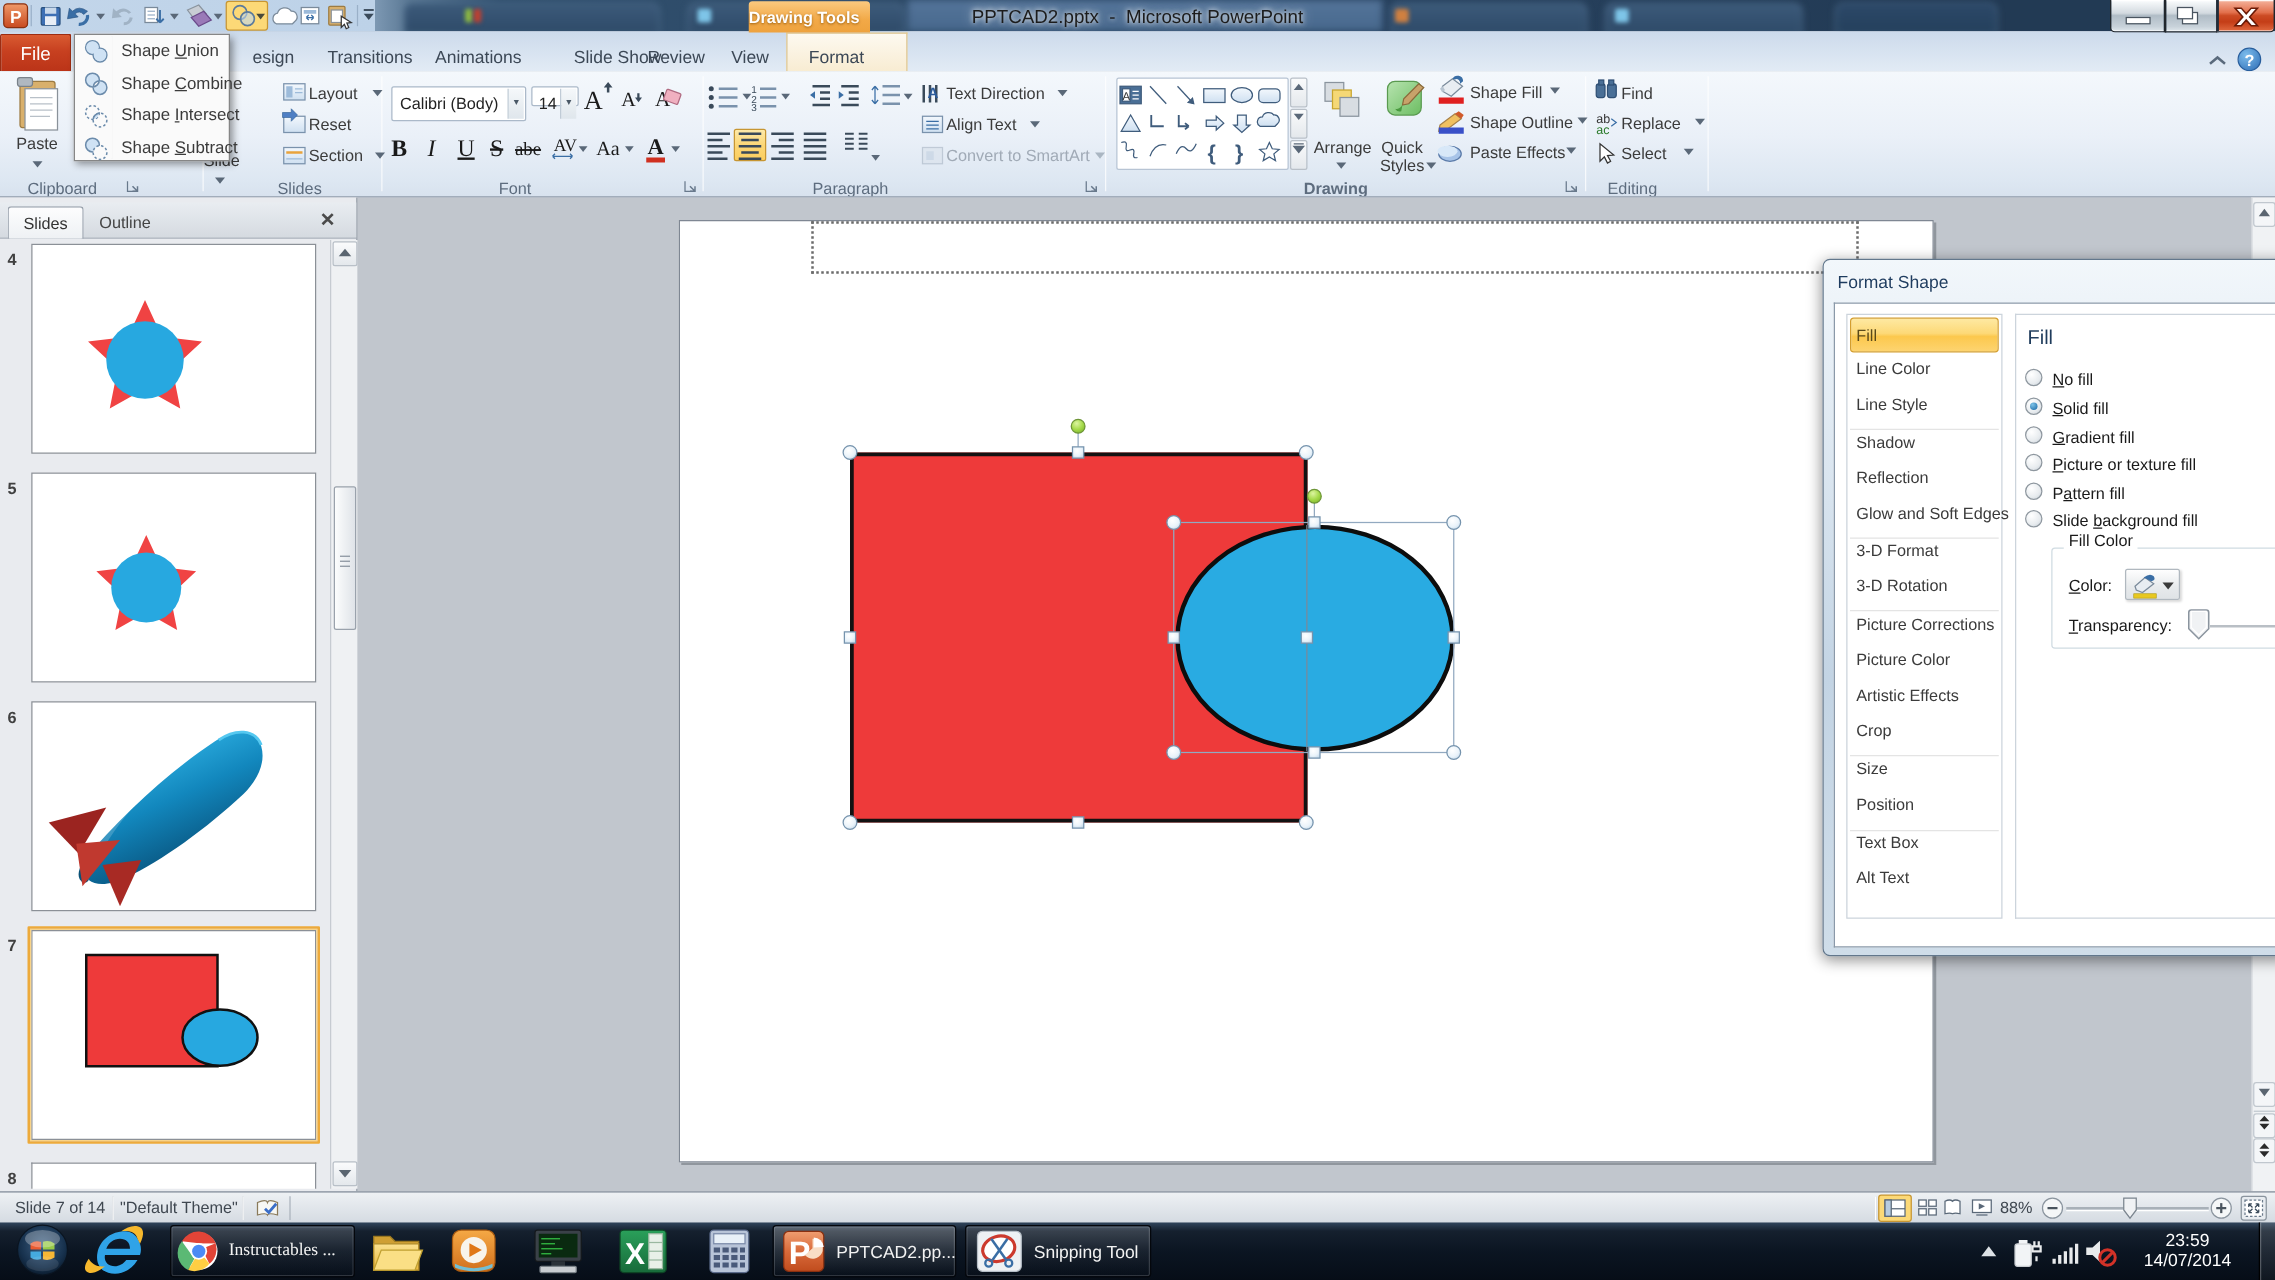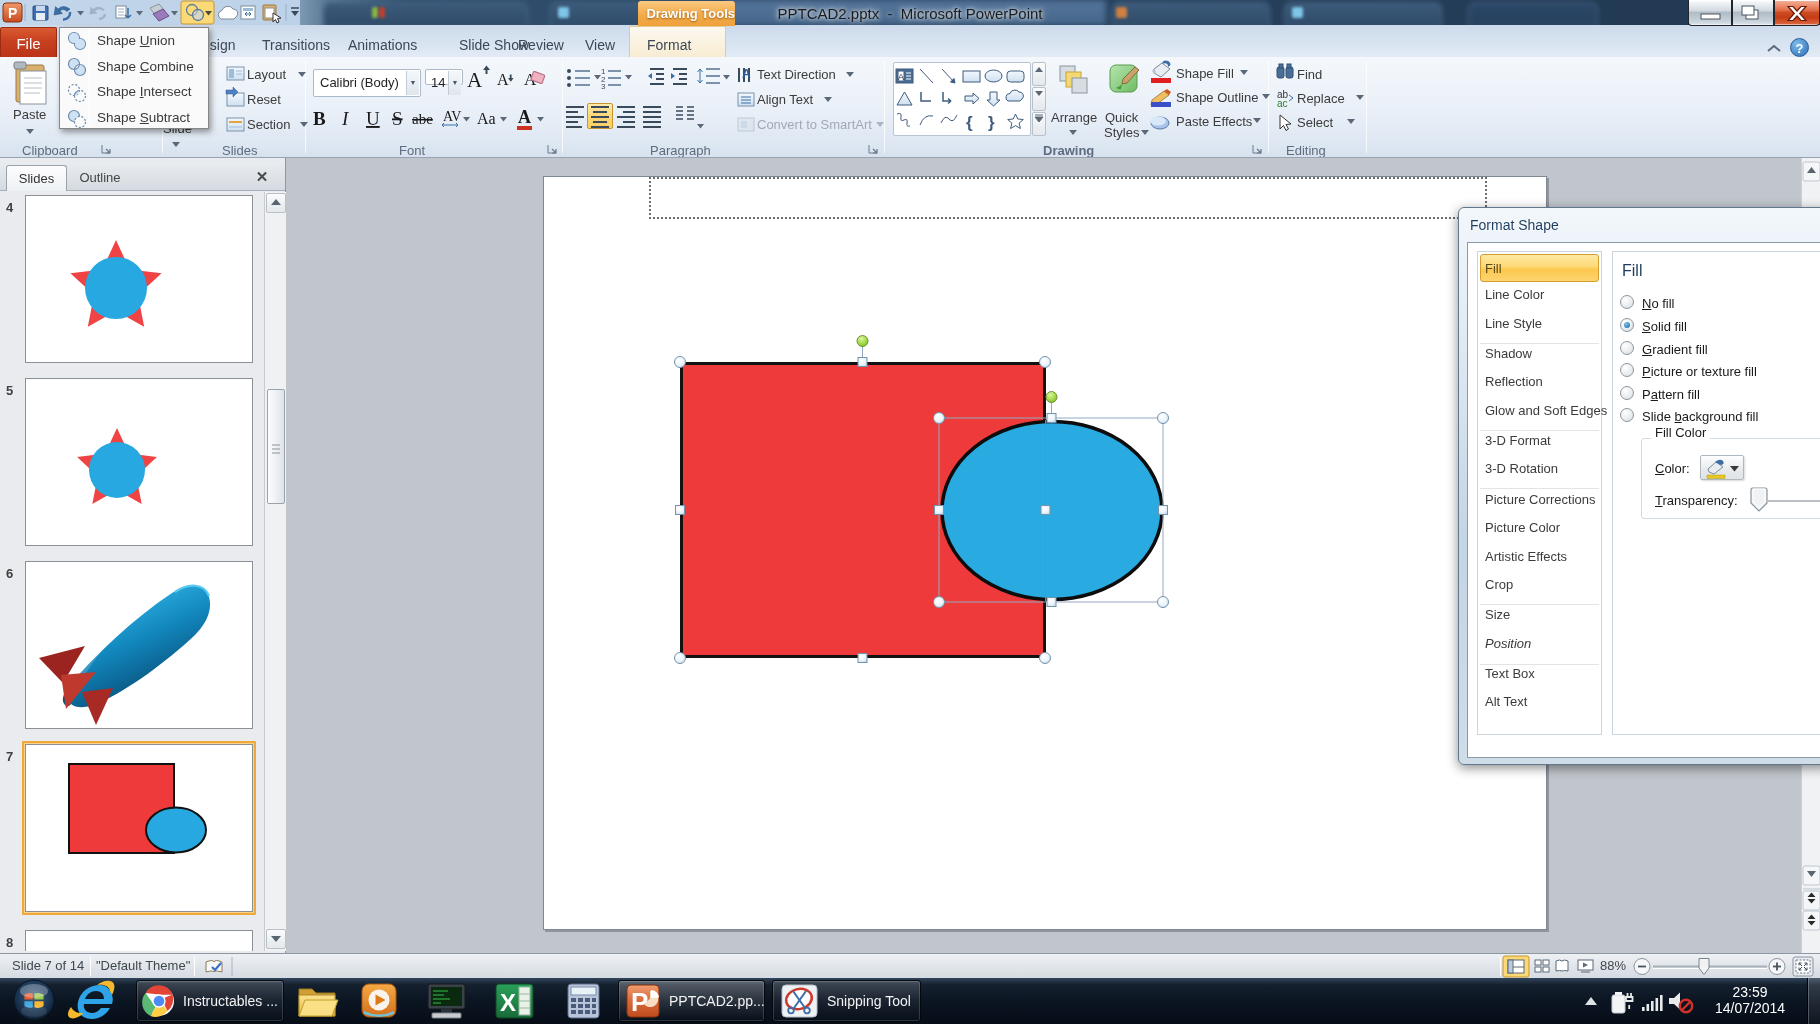--- a/index.html
+++ b/index.html
@@ -17,33 +17,33 @@
 #wmin { left:0; width:44px; border-radius:0 0 0 4px; }
 #wmax { left:44px; width:42px; }
 #wclose { left:86px; width:46px; border-radius:0 0 4px 0; background:linear-gradient(#f5b49e,#e2704c 40%,#cc4b24 50%,#c43d17 70%,#e0693f); }
 
 #qat { left:0; top:0; width:300px; height:25px; background:linear-gradient(90deg,#c3d6ea,#bdd2e8); z-index:3; }
 
 #tabrow { left:0; top:25px; width:1820px; height:32px; background:linear-gradient(#ccdaeb,#e2ebf5); }
 #filetab { left:0; top:2px; width:57px; height:30px; background:linear-gradient(#d95b31,#c74020 45%,#bb3418); color:#fff; font-size:15px; text-align:center; line-height:32px; border-radius:2px 2px 0 0; border:1px solid #9c2d12; border-bottom:none; }
 .rtab { position:absolute; top:12px; font-size:14px; color:#3c4856; }
 #ctxgrp { left:629px; top:1px; width:97px; height:31px; background:linear-gradient(#fdf9f0,#f8ecd2); border:1px solid #e6c98c; border-bottom:none; }
-#ctxhdr { left:638px; top:-24px; width:97px; height:25px; background:linear-gradient(#fac97f,#f2a947 60%,#eea23e); border-radius:3px 3px 0 0; color:#fff; font-size:13px; font-weight:bold; white-space:nowrap; text-align:right; line-height:25px; text-shadow:0 1px 2px rgba(130,75,0,.8); }
+#ctxhdr { left:599px; top:-24px; width:97px; height:25px; background:linear-gradient(#fac97f,#f2a947 60%,#eea23e); border-radius:3px 3px 0 0; color:#fff; font-size:13px; font-weight:bold; white-space:nowrap; text-align:left; line-height:25px; text-shadow:0 1px 2px rgba(130,75,0,.8); }
 #helpbtn { left:1790px; top:13px; width:19px; height:19px; border-radius:50%; background:radial-gradient(circle at 35% 30%,#7cbcec,#2f6eb6); color:#fff; font-size:13px; font-weight:bold; text-align:center; line-height:19px; border:1px solid #275d9c; }
 
 #ribbon { left:0; top:57px; width:1820px; height:101px; background:linear-gradient(#f4f8fc,#eaf0f8 52%,#dde7f2 88%,#d8e2ee); border-bottom:1px solid #96a3b3; overflow:hidden; }
 .gsep { position:absolute; top:4px; width:1px; height:92px; background:linear-gradient(rgba(170,183,199,.15),#b3c0d0 30%,#b3c0d0 70%,rgba(170,183,199,.15)); border-right:1px solid rgba(255,255,255,.75); }
 .glabel { position:absolute; top:86px; font-size:13px; color:#5d6c7e; white-space:nowrap; }
 .rtext { position:absolute; font-size:13px; color:#3b3b3b; white-space:nowrap; }
 .rtext.dis { color:#a0aab6; }
 .combo { position:absolute; background:#fff; border:1px solid #abb9c9; border-radius:2px; font-size:13px; color:#222; }
 .cdd { position:absolute; right:1px; top:1px; width:13px; height:24px; background:linear-gradient(#f5f8fa,#dfe6ec); border-left:1px solid #c0cbd6; font-size:7px; color:#4a5866; text-align:center; line-height:24px; }
 .hl { background:linear-gradient(#fde9a8,#fcd777 50%,#fbce5f); border:1px solid #c79633; border-radius:2px; }
 
-#shapemenu { left:59px; top:27px; width:150px; height:102px; background:#fafafa; border:1px solid #868686; box-shadow:2px 3px 6px rgba(0,0,0,.4); z-index:50; }
+#shapemenu { left:59px; top:27px; width:125px; height:102px; background:#fafafa; border:1px solid #868686; box-shadow:2px 3px 6px rgba(0,0,0,.4); z-index:50; }
 #shapemenu .gutter { position:absolute; left:29px; top:1px; width:1px; height:98px; background:#e2e2e2; border-right:1px solid #fff; }
 .mitem { position:absolute; left:37px; font-size:13.5px; color:#3b3b3b; white-space:nowrap; }
 .mitem u, .rpane u, .flbl u { text-decoration:underline; }
 
 #main { left:0; top:158px; width:1820px; height:795px; background:#c1c6cd; }
 #lpanel { left:0; top:0; width:286px; height:795px; background:#e9ebef; border-right:1px solid #8f98a2; }
 #ltabs { left:0; top:4px; width:285px; height:29px; background:linear-gradient(#e9edf1,#d5dae0); border-bottom:1px solid #a8b0ba; }
 #tslides { left:6px; top:3px; width:61px; height:26px; background:linear-gradient(#fdfdfe,#eef1f4); border:1px solid #9aa2ac; border-bottom:none; border-radius:3px 3px 0 0; font-size:13px; color:#333; text-align:center; line-height:25px; }
 #toutline { left:67px; top:3px; width:66px; height:26px; font-size:13px; color:#444; text-align:center; line-height:25px; }
 #lclose { left:252px; top:5px; width:20px; height:20px; color:#4a4a4a; font-size:15px; font-weight:bold; text-align:center; line-height:20px; }
@@ -721,21 +721,21 @@
       <span class="ditem" style="top:181px;">3-D Format</span>
       <span class="ditem" style="top:209px;">3-D Rotation</span>
       <div class="dsep" style="top:236px;"></div>
       <span class="ditem" style="top:240px;">Picture Corrections</span>
       <span class="ditem" style="top:268px;">Picture Color</span>
       <span class="ditem" style="top:297px;">Artistic Effects</span>
       <div class="dsep" style="top:412px;"></div>
       <span class="ditem" style="top:325px;">Crop</span>
       <div class="dsep" style="top:352px;"></div>
       <span class="ditem" style="top:355px;">Size</span>
-      <span class="ditem" style="top:384px;font-style:italic;">Position</span>
+      <span class="ditem" style="top:384px;">Position</span>
       <span class="ditem" style="top:414px;">Text Box</span>
       <span class="ditem" style="top:442px;">Alt Text</span>
     </div>
     <div id="rpane">
       <h3>Fill</h3>
       <div class="radio" style="top:43px;"></div>
         <span class="rlbl" style="top:44px;"><u>N</u>o fill</span>
       <div class="radio sel" style="top:66px;"></div>
         <span class="rlbl" style="top:67px;"><u>S</u>olid fill</span>
       <div class="radio" style="top:89px;"></div>
@@ -822,21 +822,21 @@
         <path d="M 1599 9 l 3 3 m -3 -3 l 0 2.5 m 0 -2.5 l 2.5 0"></path>
         <path d="M 1607 9 l -3 3 m 3 -3 l 0 2.5 m 0 -2.5 l -2.5 0"></path>
         <path d="M 1599 16 l 3 -3 m -3 3 l 0 -2.5 m 0 2.5 l 2.5 0"></path>
         <path d="M 1607 16 l -3 -3 m 3 3 l 0 -2.5 m 0 2.5 l -2.5 0"></path>
       </g>
   </svg>
 </div>
 
 <div class="abs" id="taskbar">
   <div class="tkbtn" style="left:136px; width:148px;">
-      <span class="abs" style="left:46px; top:12px;">Instructables ...</span>
+      <span class="abs" style="left:46px; top:12px;font-family:Liberation Serif, serif;">Instructables ...</span>
     </div>
   <div class="tkbtn" style="left:618px; width:147px; background:linear-gradient(rgba(255,255,255,.28),rgba(255,255,255,.12) 50%,rgba(10,20,35,.05));">
       <span class="abs" style="left:50px; top:12px;">PPTCAD2.pp...</span>
     </div>
   <div class="tkbtn" style="left:772px; width:149px;">
       <span class="abs" style="left:54px; top:12px;">Snipping Tool</span>
     </div>
   <div class="abs" id="showdesk"></div>
   <div class="abs" id="clock">
       <div style="margin-top:6px;">23:59</div>

